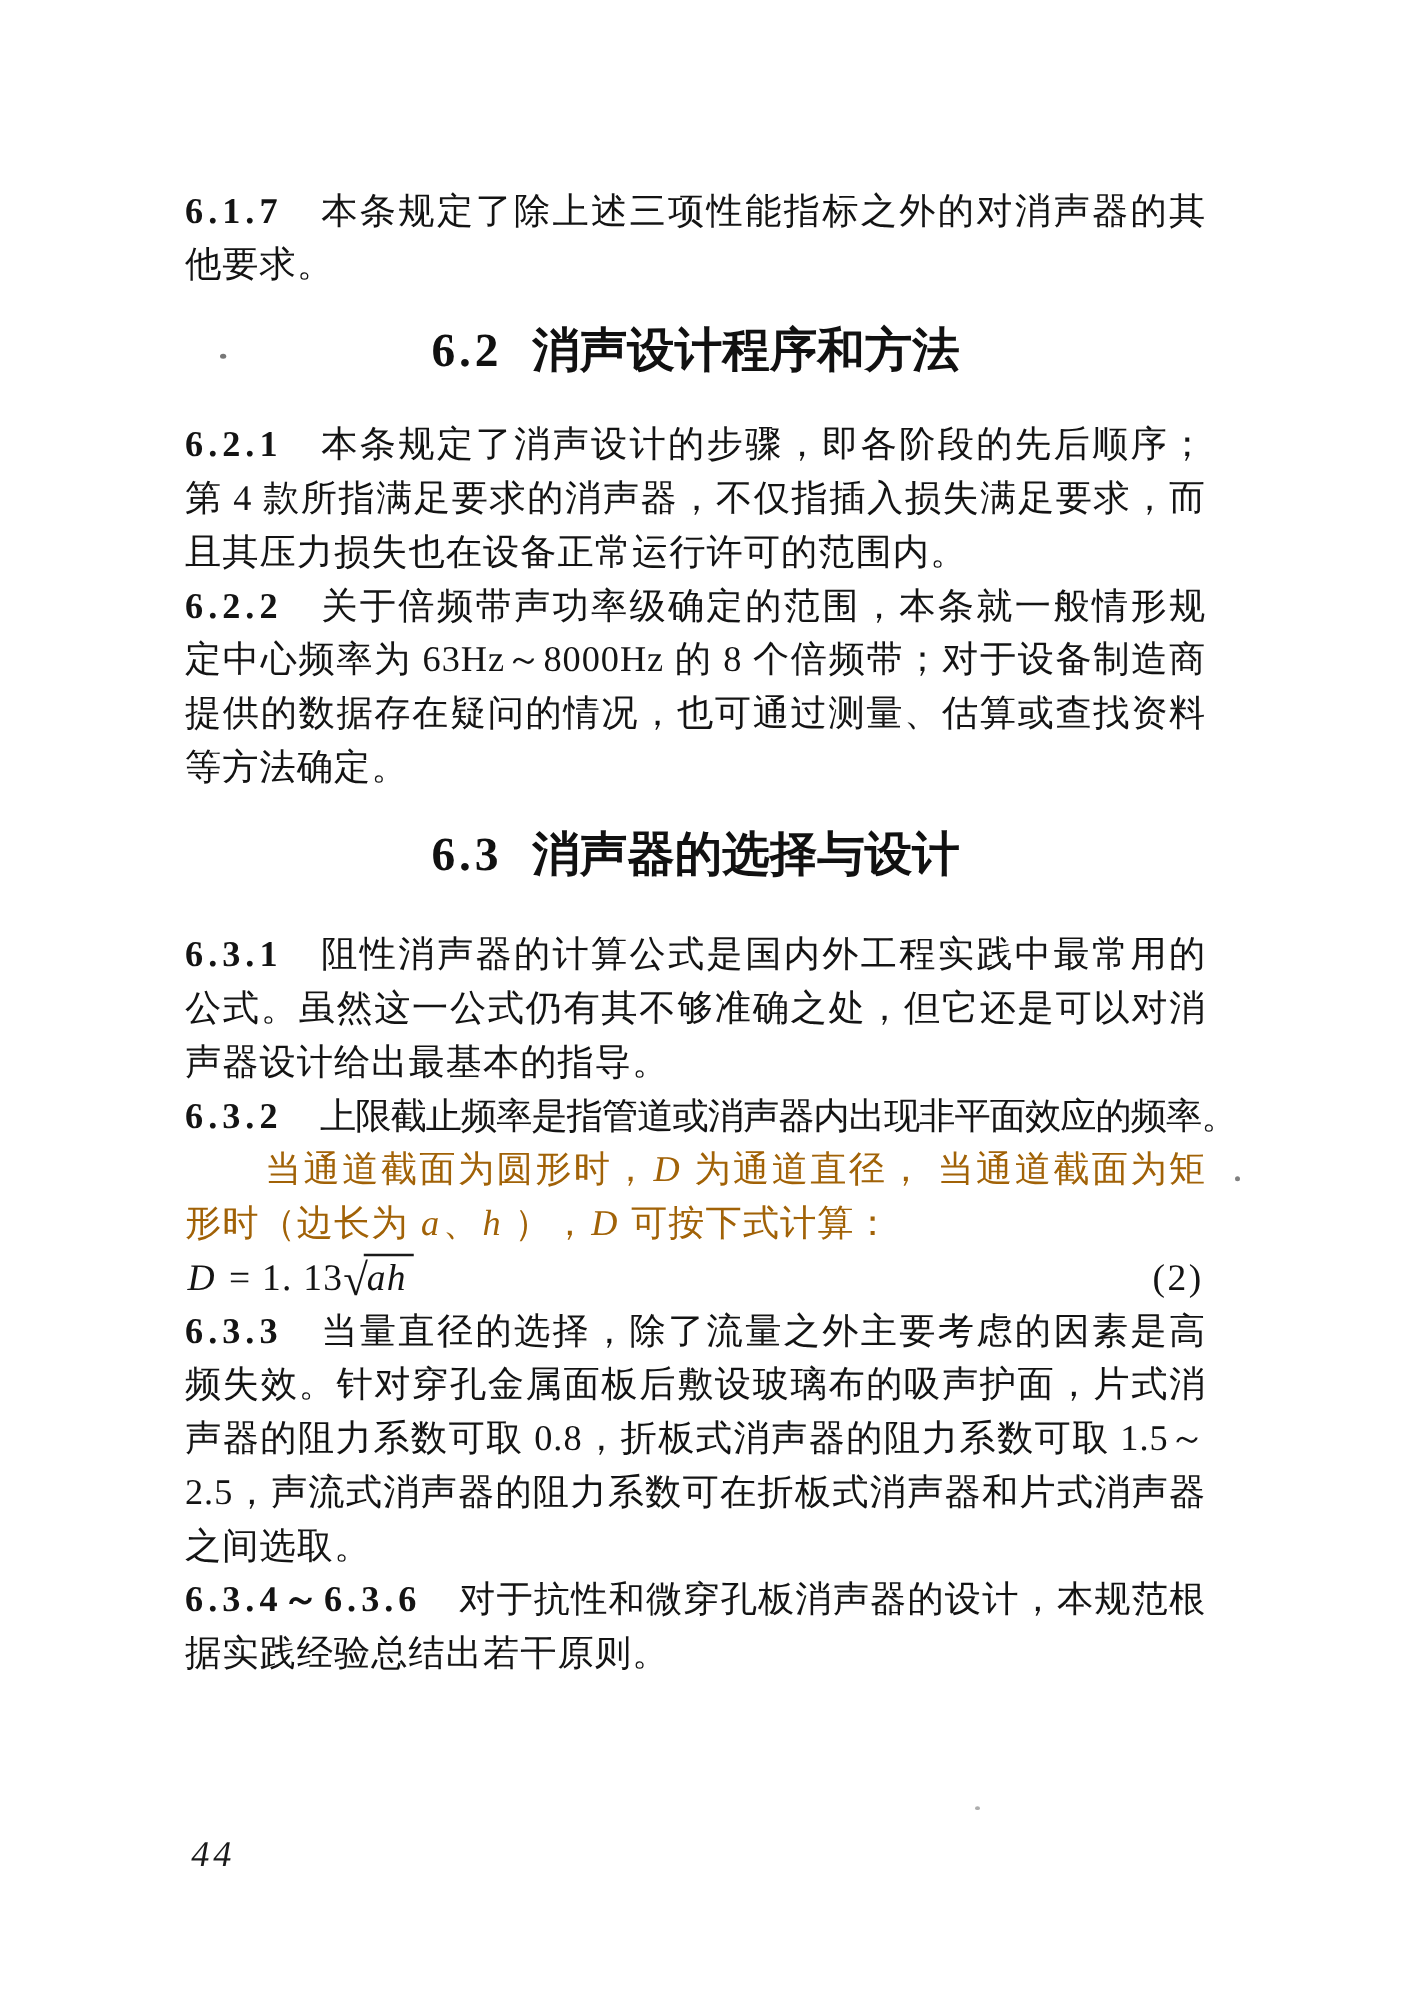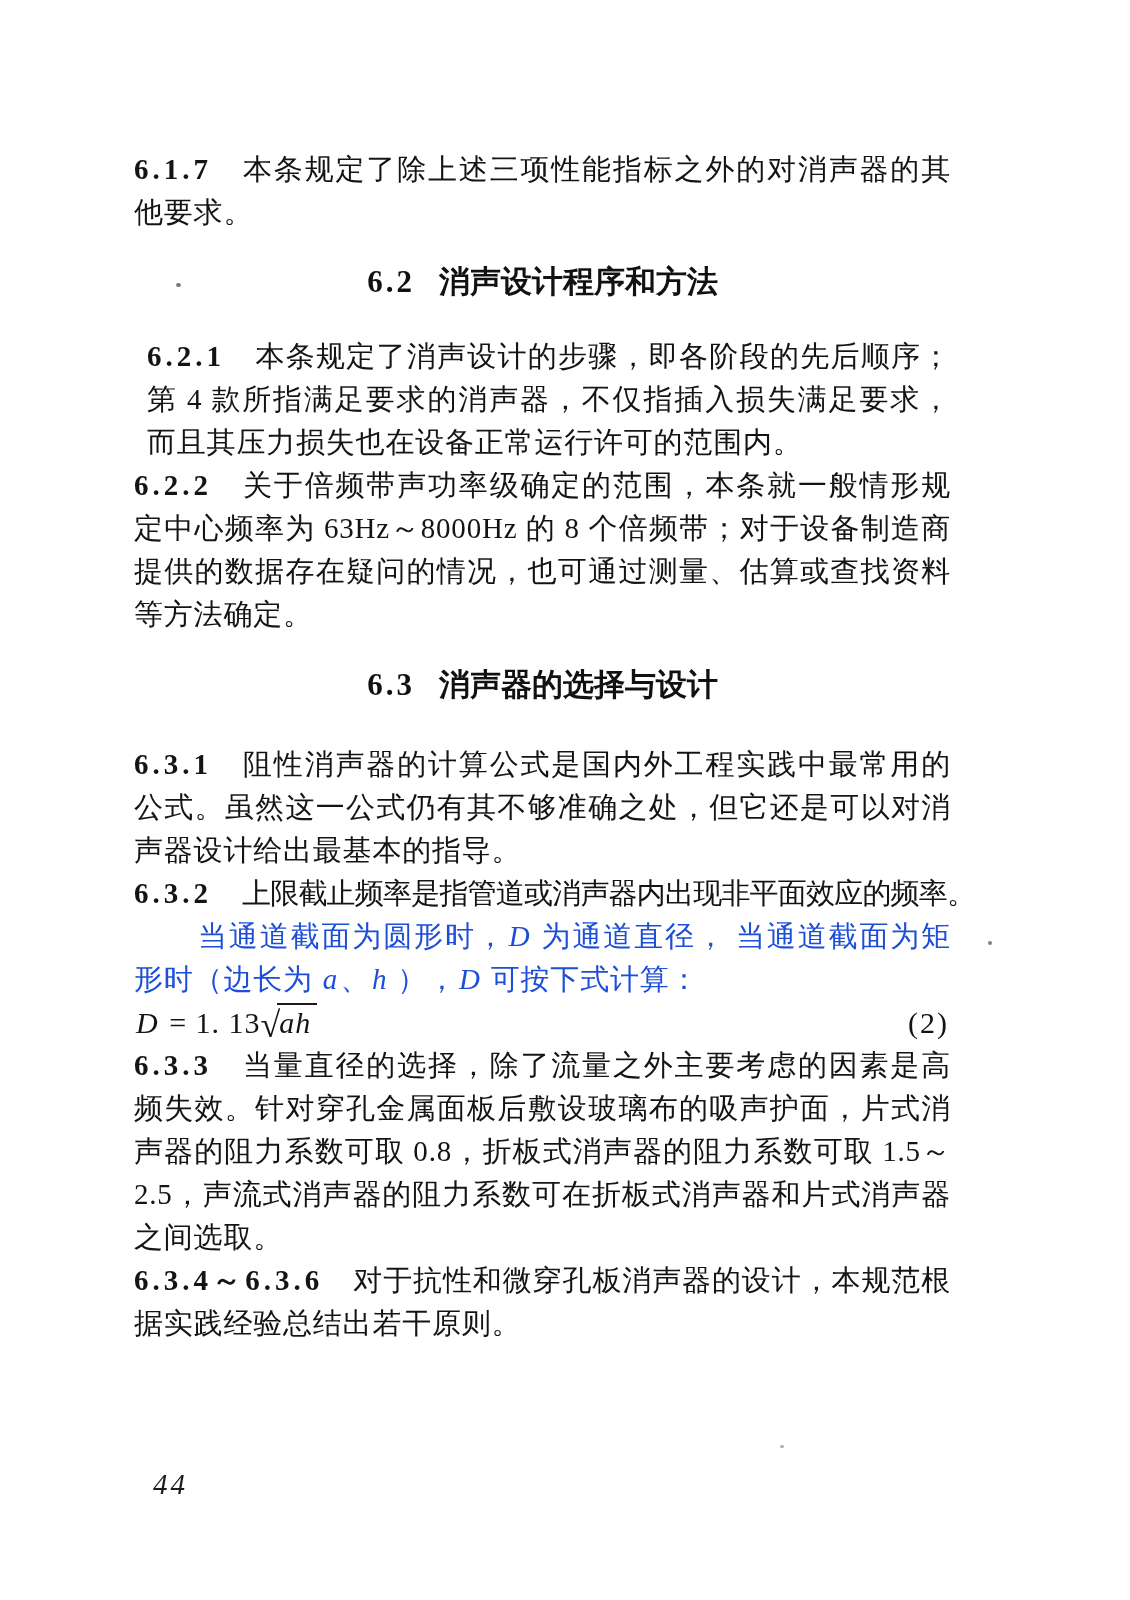--- a/index.html
+++ b/index.html
@@ -10,21 +10,21 @@
     color: #161616;
   }
   .page {
     position: relative;
     width: 1130px; height: 1600px;
     background: #ffffff;
     overflow: hidden;
   }
   .content {
     position: absolute;
-    left: 134px; top: 148px;
+    left: 148px; top: 148px;
     width: 817px;
   }
   .clause {
     margin: 0;
     font-size: 29px;
     line-height: 43px;
     letter-spacing: 0.8px;
     text-align: justify;
     color: #141414;
   }
@@ -35,39 +35,39 @@
     white-space: nowrap;
   }
   .one-line { white-space: nowrap; letter-spacing: -0.8px; text-align: center; }
   .para-indent {
     margin: 0;
     font-size: 29px;
     line-height: 43px;
     letter-spacing: 0.8px;
     text-align: justify;
     text-indent: 64px;
-    color: #1d4ed8;
+    color: #a16207;
   }
   .var { font-style: italic; font-family: "Liberation Serif", "DejaVu Serif", serif; padding: 0 2px; }
   .heading {
     margin: 0;
-    font-size: 31px;
+    font-size: 38px;
     line-height: 43px;
     text-align: center;
     font-weight: 700;
     font-family: "Liberation Sans", "DejaVu Sans", sans-serif;
     color: #111;
   }
   .heading .hnum {
     font-family: "Liberation Serif", "DejaVu Serif", serif;
     letter-spacing: 3px;
     margin-right: 24px;
   }
   .h62 { margin-top: 26px; }
-  .c621 { margin-top: 32px; margin-left: 13px; }
+  .c621 { margin-top: 32px; }
   .h63 { margin-top: 27px; }
   .c631 { margin-top: 37px; }
   .formula-row {
     position: relative;
     height: 43px;
     line-height: 43px;
     text-align: left;
     font-size: 30px;
     color: #141414;
   }

